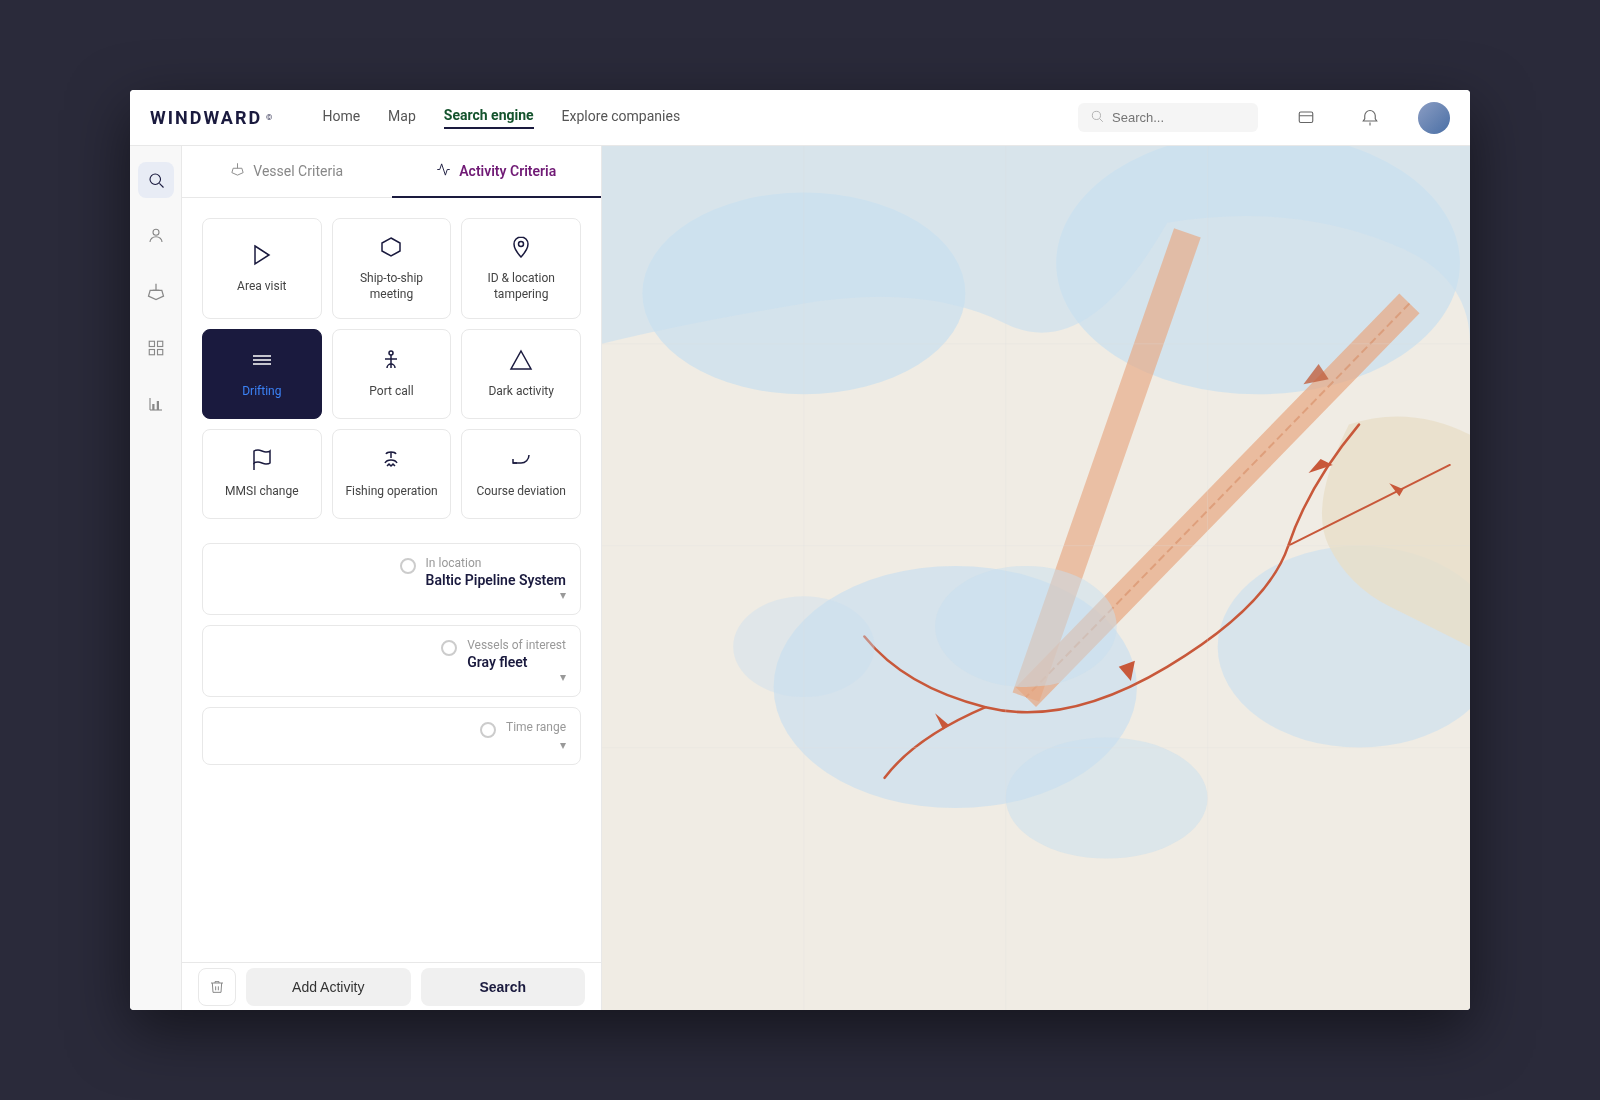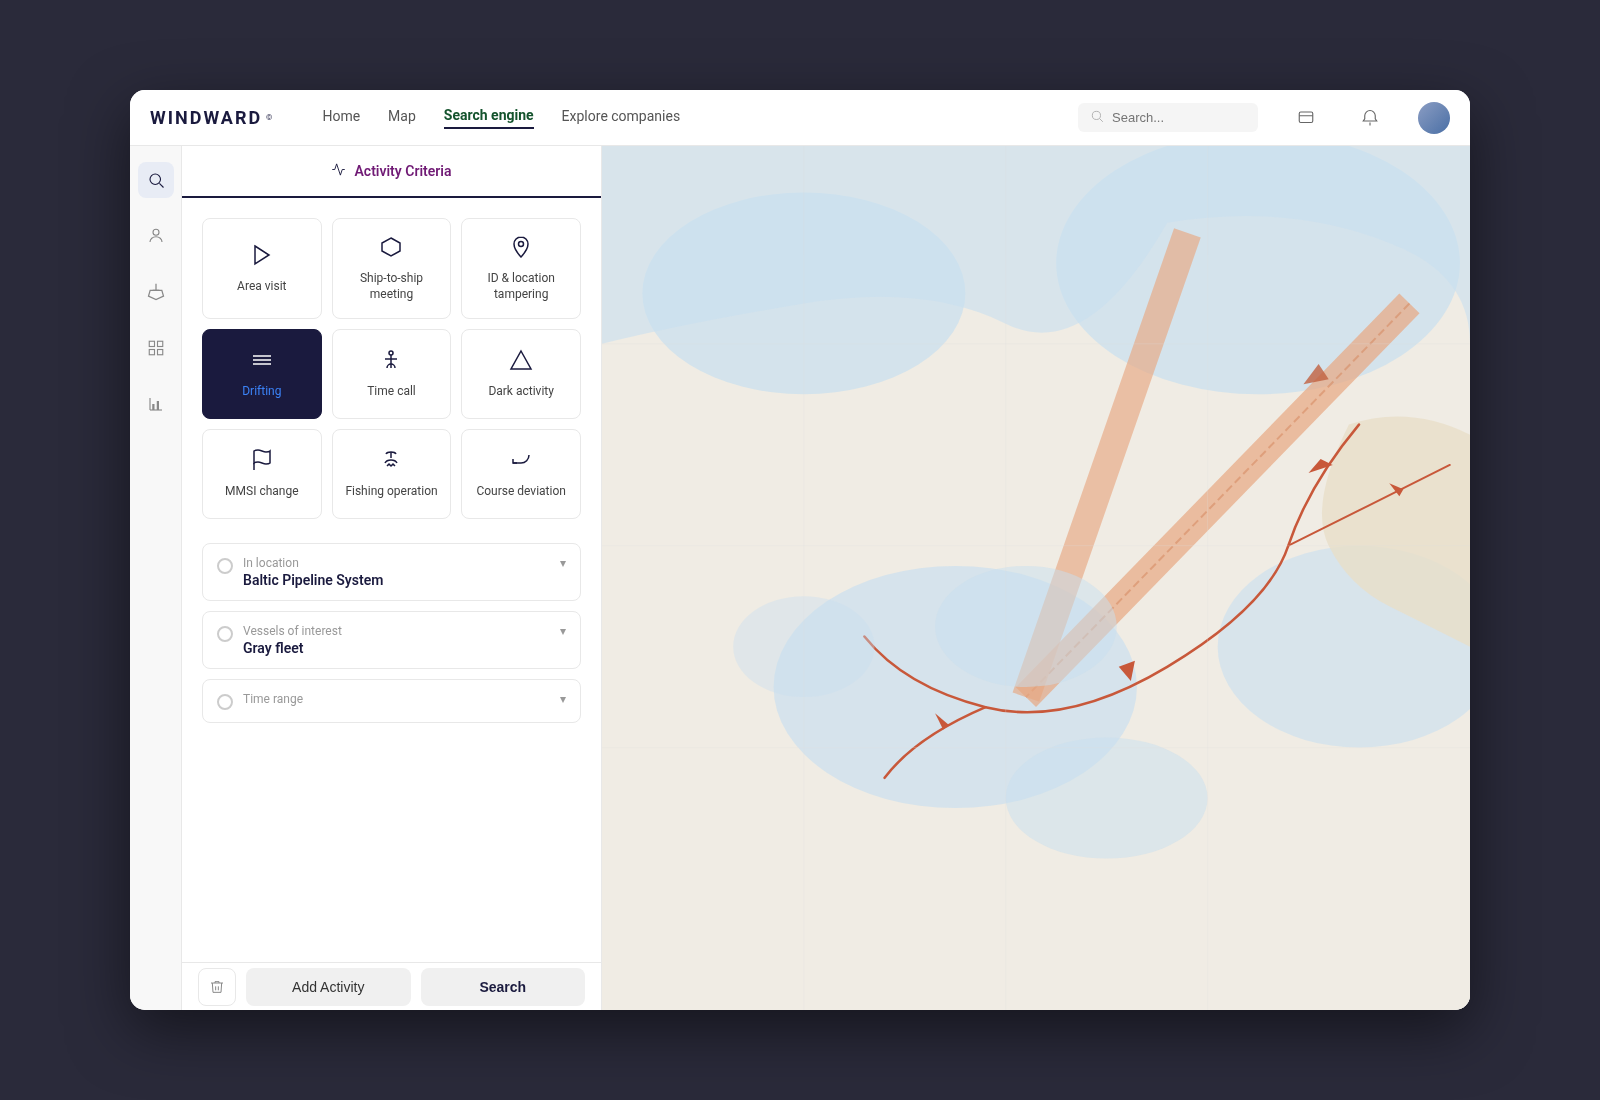--- a/index.html
+++ b/index.html
@@ -11,21 +11,21 @@
       width: 1600px;
       height: 1100px;
       font-family: -apple-system, BlinkMacSystemFont, 'Segoe UI', Roboto, sans-serif;
       overflow: hidden;
     }
 
     .browser-window {
       width: 1340px;
       height: 920px;
       background: #fff;
-      border-radius: 15px;
+      border-radius: 4px;
       box-shadow: 0 20px 60px rgba(0,0,0,0.5);
       overflow: hidden;
       display: flex;
       flex-direction: column;
     }
 
     
     .top-nav {
       height: 56px;
       background: #fff;
@@ -255,24 +255,25 @@
     
     .filter-section {
       border: 1px solid #e8e8e8;
       border-radius: 8px;
       margin-bottom: 10px;
       overflow: hidden;
     }
 
     .filter-header {
       display: flex;
-      align-items: flex-start;
+      align-items: flex-end;
       justify-content: space-between;
       padding: 12px 14px;
       cursor: pointer;
+      flex-direction: column;
     }
 
     .filter-header-left {
       display: flex;
       align-items: flex-start;
       gap: 10px;
     }
 
     .filter-radio {
       width: 16px;
@@ -456,20 +457,29 @@
             <line x1="4" y1="20" x2="20" y2="20"></line>
           <rect x="7" y="12" width="3" height="8" fill="#888" stroke="none"></rect>
             <rect x="13" y="8" width="3" height="12" fill="#888" stroke="none"></rect>
         </svg>
       </div>
     </div>
 
     <div class="search-panel">
 
       <div class="panel-tabs">
+        <div class="panel-tab">
+          <span class="panel-tab-icon">
+            <svg class="icon" viewBox="0 0 24 24" style="width:15px;height:15px;stroke:#888;">
+              <path d="M3 17l9 4 9-4-2-7H5L3 17z"></path>
+                <line x1="12" y1="2" x2="12" y2="10"></line>
+            </svg>
+          </span>
+          <span>Vessel Criteria</span>
+        </div>
         <div class="panel-tab active">
           <span class="panel-tab-icon">
             <svg class="icon" viewBox="0 0 24 24" style="width:15px;height:15px;stroke:#1a1a3e;">
               <polyline points="22 12 18 12 15 21 9 3 6 12 2 12"></polyline>
             </svg>
           </span>
           <span>Activity Criteria</span>
         </div>
       </div>
 
@@ -518,21 +528,21 @@
 
           <div class="activity-card">
             <span class="activity-card-icon">
               <svg viewBox="0 0 24 24" width="24" height="24" fill="none" stroke="#1a1a3e" stroke-width="1.5">
                 <circle cx="12" cy="5" r="2"></circle>
                   <line x1="12" y1="7" x2="12" y2="20"></line>
                 <path d="M6 11h12"></path>
                   <path d="M8 20c0-2.2 1.8-4 4-4s4 1.8 4 4"></path>
               </svg>
             </span>
-            <span class="activity-card-label">Time call</span>
+            <span class="activity-card-label">Port call</span>
           </div>
 
           <div class="activity-card">
             <span class="activity-card-icon">
               <svg viewBox="0 0 24 24" width="24" height="24" fill="none" stroke="#1a1a3e" stroke-width="1.5">
                 <polygon points="12,3 22,21 2,21"></polygon>
               </svg>
             </span>
             <span class="activity-card-label">Dark activity</span>
           </div>

